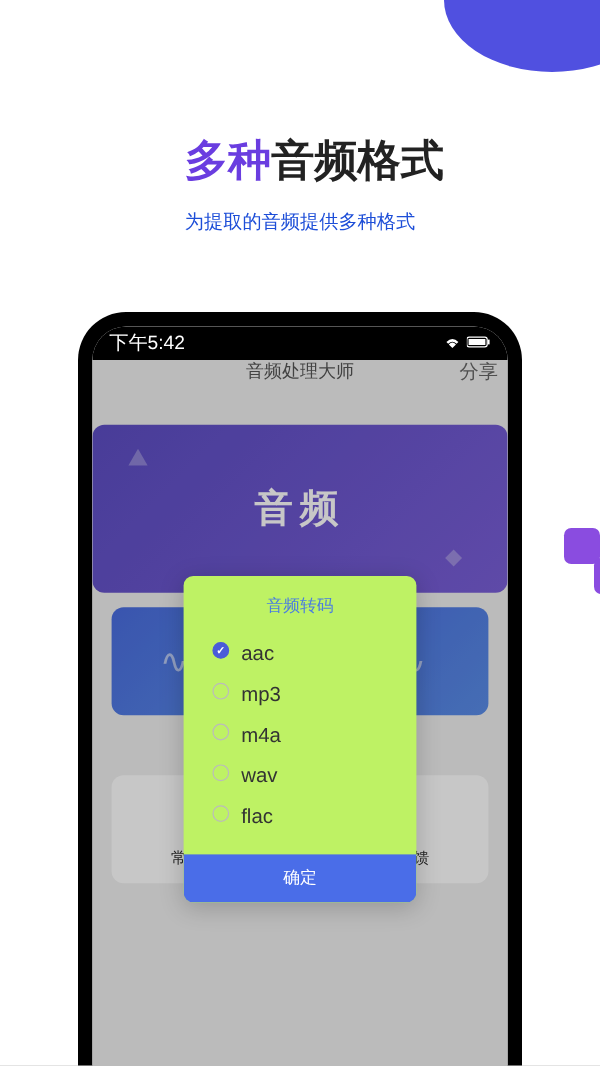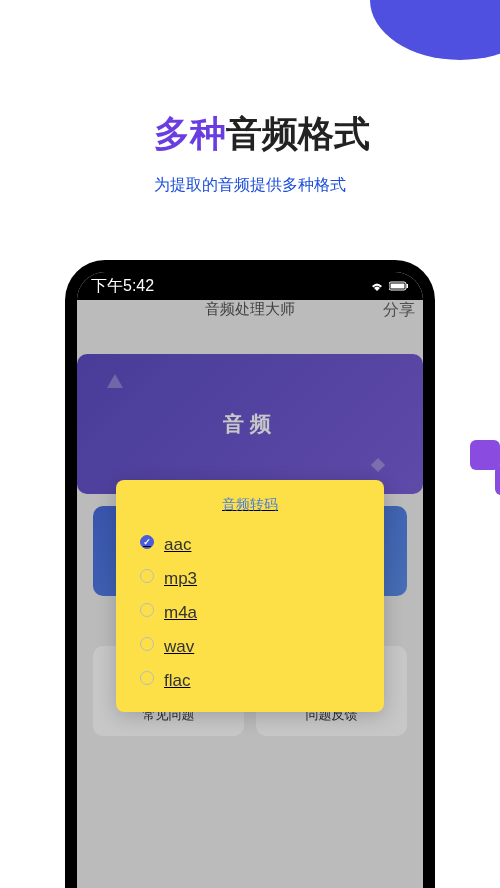--- a/index.html
+++ b/index.html
@@ -102,21 +102,21 @@
     }
     .banner {
       margin: 10px 0;
       height: 140px;
       background: linear-gradient(135deg, #5d4ec4, #7a5fd8);
       border-radius: 10px;
       display: flex;
       align-items: center;
       justify-content: center;
       color: #fff;
-      font-size: 21px;
+      font-size: 32px;
       font-weight: 600;
       letter-spacing: 6px;
       position: relative;
       overflow: hidden;
     }
     .banner::before {
       content: "";
       position: absolute;
       width: 0; height: 0;
       border-left: 8px solid transparent;
@@ -186,27 +186,26 @@
     .bottom-card .label {
       font-size: 13px;
       color: #333;
     }
     
     .modal {
       position: absolute;
       left: 50%;
       top: 180px;
       transform: translateX(-50%);
-      width: 268px;
-      background: #fde047;
+      width: 194px;
+      background: #bef264;
       border-radius: 8px;
       z-index: 10;
       box-shadow: 0 4px 20px rgba(0,0,0,0.2);
       overflow: hidden;
-      text-decoration: underline;
     }
     .modal-title {
       text-align: center;
       padding: 16px 0 10px;
       color: #4a7de0;
       font-size: 14px;
     }
     .option-list {
       padding: 4px 24px 14px;
     }
@@ -358,18 +357,19 @@
           <div class="option">
             <span class="radio"></span>
             <span>wav</span>
           </div>
           <div class="option">
             <span class="radio"></span>
             <span>flac</span>
           </div>
         </div>
         <div class="modal-buttons">
+          <button class="modal-btn btn-confirm">确定</button>
         </div>
       </div>
 
     </div>
   </div>
 </div>
 
 </body></html>

